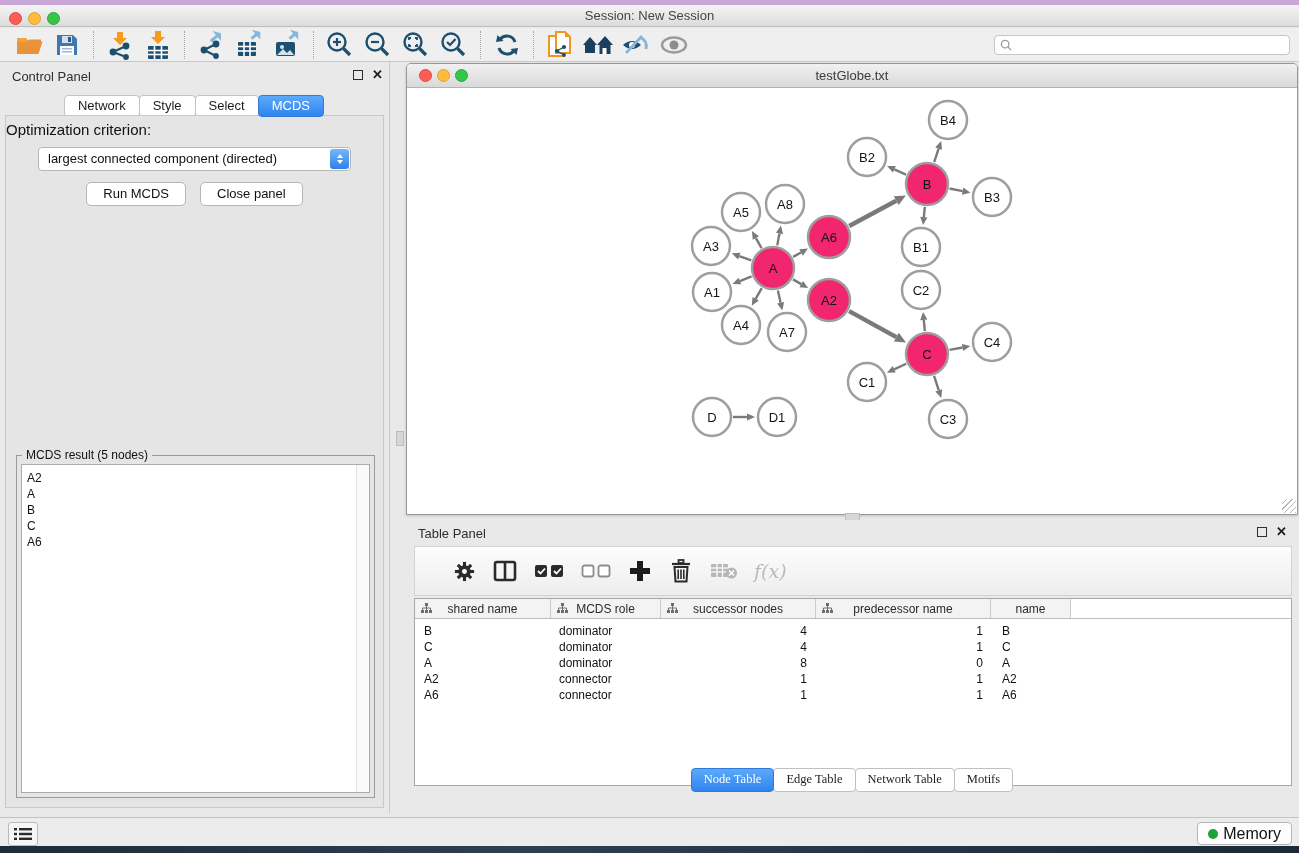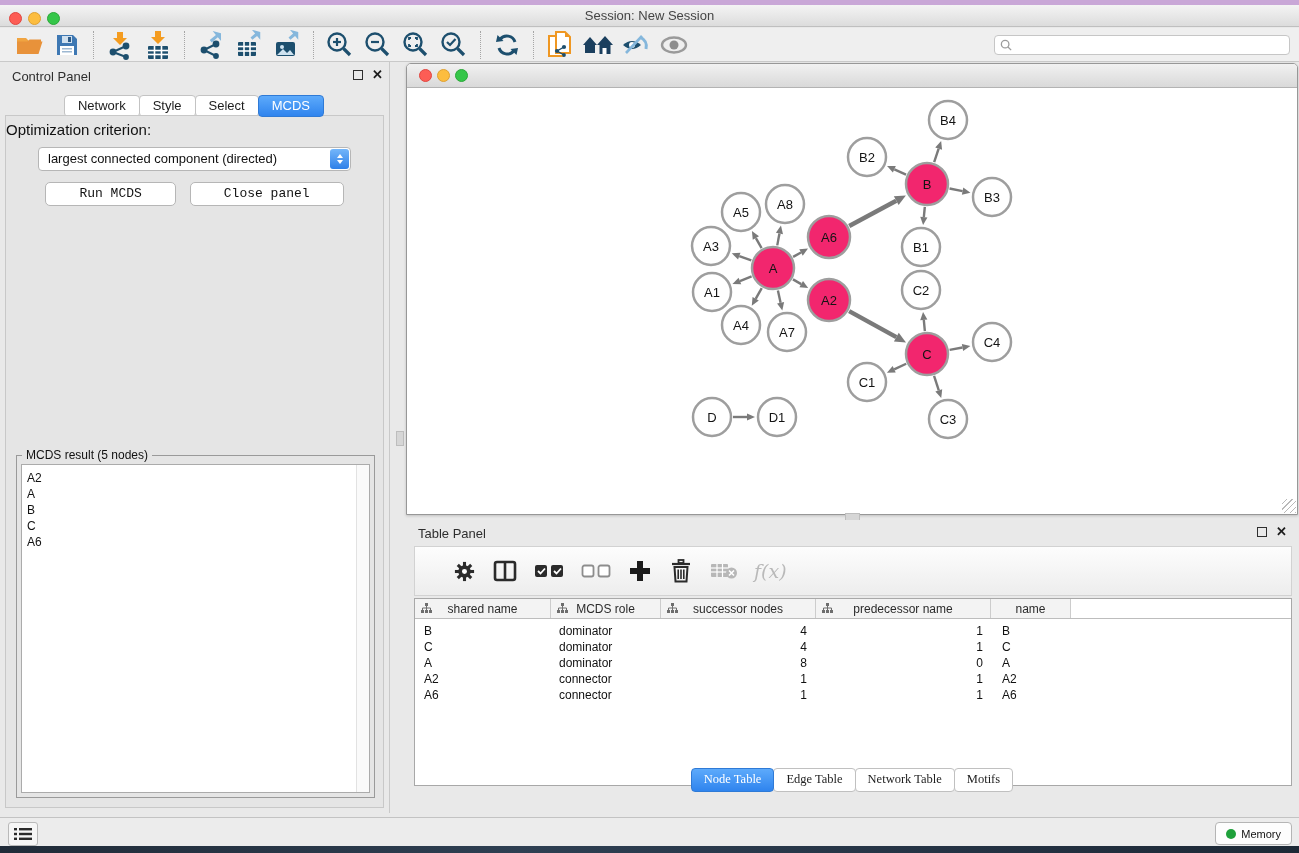--- a/index.html
+++ b/index.html
@@ -44,22 +44,22 @@
     background:#e5e5e5; border:1px solid #c8c8c8; }
   .opt-label { margin-top:5px; text-align:left; font-size:15px; color:#111; }
   .criterion { position:relative; margin:9px auto 0; width:313px; height:24px; background:#fff;
     border:1px solid #b6b6b6; border-radius:4px; font-size:13px; line-height:22px; padding-left:9px; color:#111; }
   .stepper { position:absolute; right:1px; top:1px; bottom:1px; width:19px; border-radius:3px;
     background:linear-gradient(#74b6fa,#2f80e8); display:flex; flex-direction:column;
     align-items:center; justify-content:center; gap:2px; }
   .chev-up { width:0; height:0; border:3.5px solid transparent; border-bottom:4.5px solid #fff; }
   .chev-down { width:0; height:0; border:3.5px solid transparent; border-top:4.5px solid #fff; }
   .btn-row { display:flex; justify-content:center; gap:14px; margin-top:11px; }
-  .pbtn { background:#fff; border:1px solid #b6b6b6; border-radius:5px; padding:3px 33px 4px;
-    font-size:13px; color:#111;font-family:Liberation Mono, monospace; }
+  .pbtn { background:#fff; border:1px solid #b6b6b6; border-radius:5px; padding:3px 16px 4px;
+    font-size:13px; color:#111; }
   .result-box { position:absolute; left:10px; right:8px; top:339px; bottom:9px;
     border:1px solid #9a9a9a; }
   .result-legend { position:absolute; top:-8px; left:5px; background:#e5e5e5; padding:0 4px;
     font-size:12px; color:#111; }
   .result-list { position:absolute; left:4px; right:4px; top:8px; bottom:4px; background:#fff;
     border:1px solid #ababab; overflow:hidden; }
   .result-scroll { position:absolute; top:0; bottom:0; right:0; width:13px; background:#fafafa;
     border-left:1px solid #e2e2e2; }
   .mcds-item { font-size:12px; line-height:16px; padding-left:5px; color:#111; }
   .mcds-items-wrap { padding-top:5px; }
@@ -104,21 +104,21 @@
   .ttab { background:#fff; border:1px solid #c0c0c0; border-radius:4px; margin-left:-1px;
     padding:3px 12px 4px; font-size:12.5px; color:#1d1d1d; position:relative; }
   .ttab.active { background:linear-gradient(#5daafb,#2f84ee); border-color:#2f7ad6; color:#fff; z-index:2; }
   
   .statusbar { position:absolute; left:0; right:0; top:817px; height:29px; background:#ececec;
     border-top:1px solid #c3c3c3; }
   .list-btn { position:absolute; left:8px; top:4px; width:30px; height:24px; background:#f6f6f6;
     border:1px solid #b9b9b9; border-radius:3px; display:flex; align-items:center; justify-content:center; }
   .memory-btn { position:absolute; right:7px; top:4px; height:23px; background:#fdfdfd;
     border:1px solid #b5b5b5; border-radius:4px; display:flex; align-items:center; gap:5px;
-    padding:0 10px; font-size:11px; color:#111;text-align:center; }
+    padding:0 10px; font-size:16px; color:#111;text-align:center; }
   .mem-dot { width:10px; height:10px; border-radius:50%; background:#1ea03a; }
   .desktop-bottom { position:absolute; left:0; right:0; bottom:0; height:7px;
     background:linear-gradient(90deg,#202b38,#2e3f52 40%,#243243 75%,#1d2936); }
 </style>
 </head>
 <body>
 
 <div class="desktop-top"></div>
 <div class="titlebar">
   <span class="tl red"></span>
@@ -337,20 +337,21 @@
       </div>
     </div>
   </div>
 </div>
 
 <div class="net-window">
   <div class="net-titlebar">
     <span class="tl red"></span>
     <span class="tl yellow"></span>
     <span class="tl green"></span>
+    <div class="net-title">testGlobe.txt</div>
   </div>
   <div class="net-canvas">
     <svg width="890" height="426" viewBox="0 0 890 426">
         <line x1="354.5888044177928" y1="160.03040773113744" x2="348.884168150705" y2="150.0472942637338" stroke="#7a7a7a" stroke-width="2.4"></line>
         <polygon points="344.91505664385033,143.1013491267381 352.0098434623531,148.26119408564918 345.75849283905694,151.8333944418184" fill="#7a7a7a"></polygon>
         <line x1="370.23863630615426" y1="157.3939397005106" x2="372.47134394849445" y2="145.48616560802967" stroke="#7a7a7a" stroke-width="2.4"></line>
         <polygon points="373.94565222889594,137.62318811255508 376.009683821458,146.14960433421032 368.9330040755309,144.822726881849" fill="#7a7a7a"></polygon>
         <line x1="344.32416185393134" y1="172.30857356107242" x2="332.2728323644374" y2="168.03229535512295" stroke="#7a7a7a" stroke-width="2.4"></line>
         <polygon points="324.73341040058745,165.35701659375684 333.47670780705215,164.63955547139048 331.0689569218227,171.42503523885543" fill="#7a7a7a"></polygon>
         <line x1="344.59698311096014" y1="188.42085910388454" x2="332.9169785509215" y2="193.01627073406365" stroke="#7a7a7a" stroke-width="2.4"></line>

